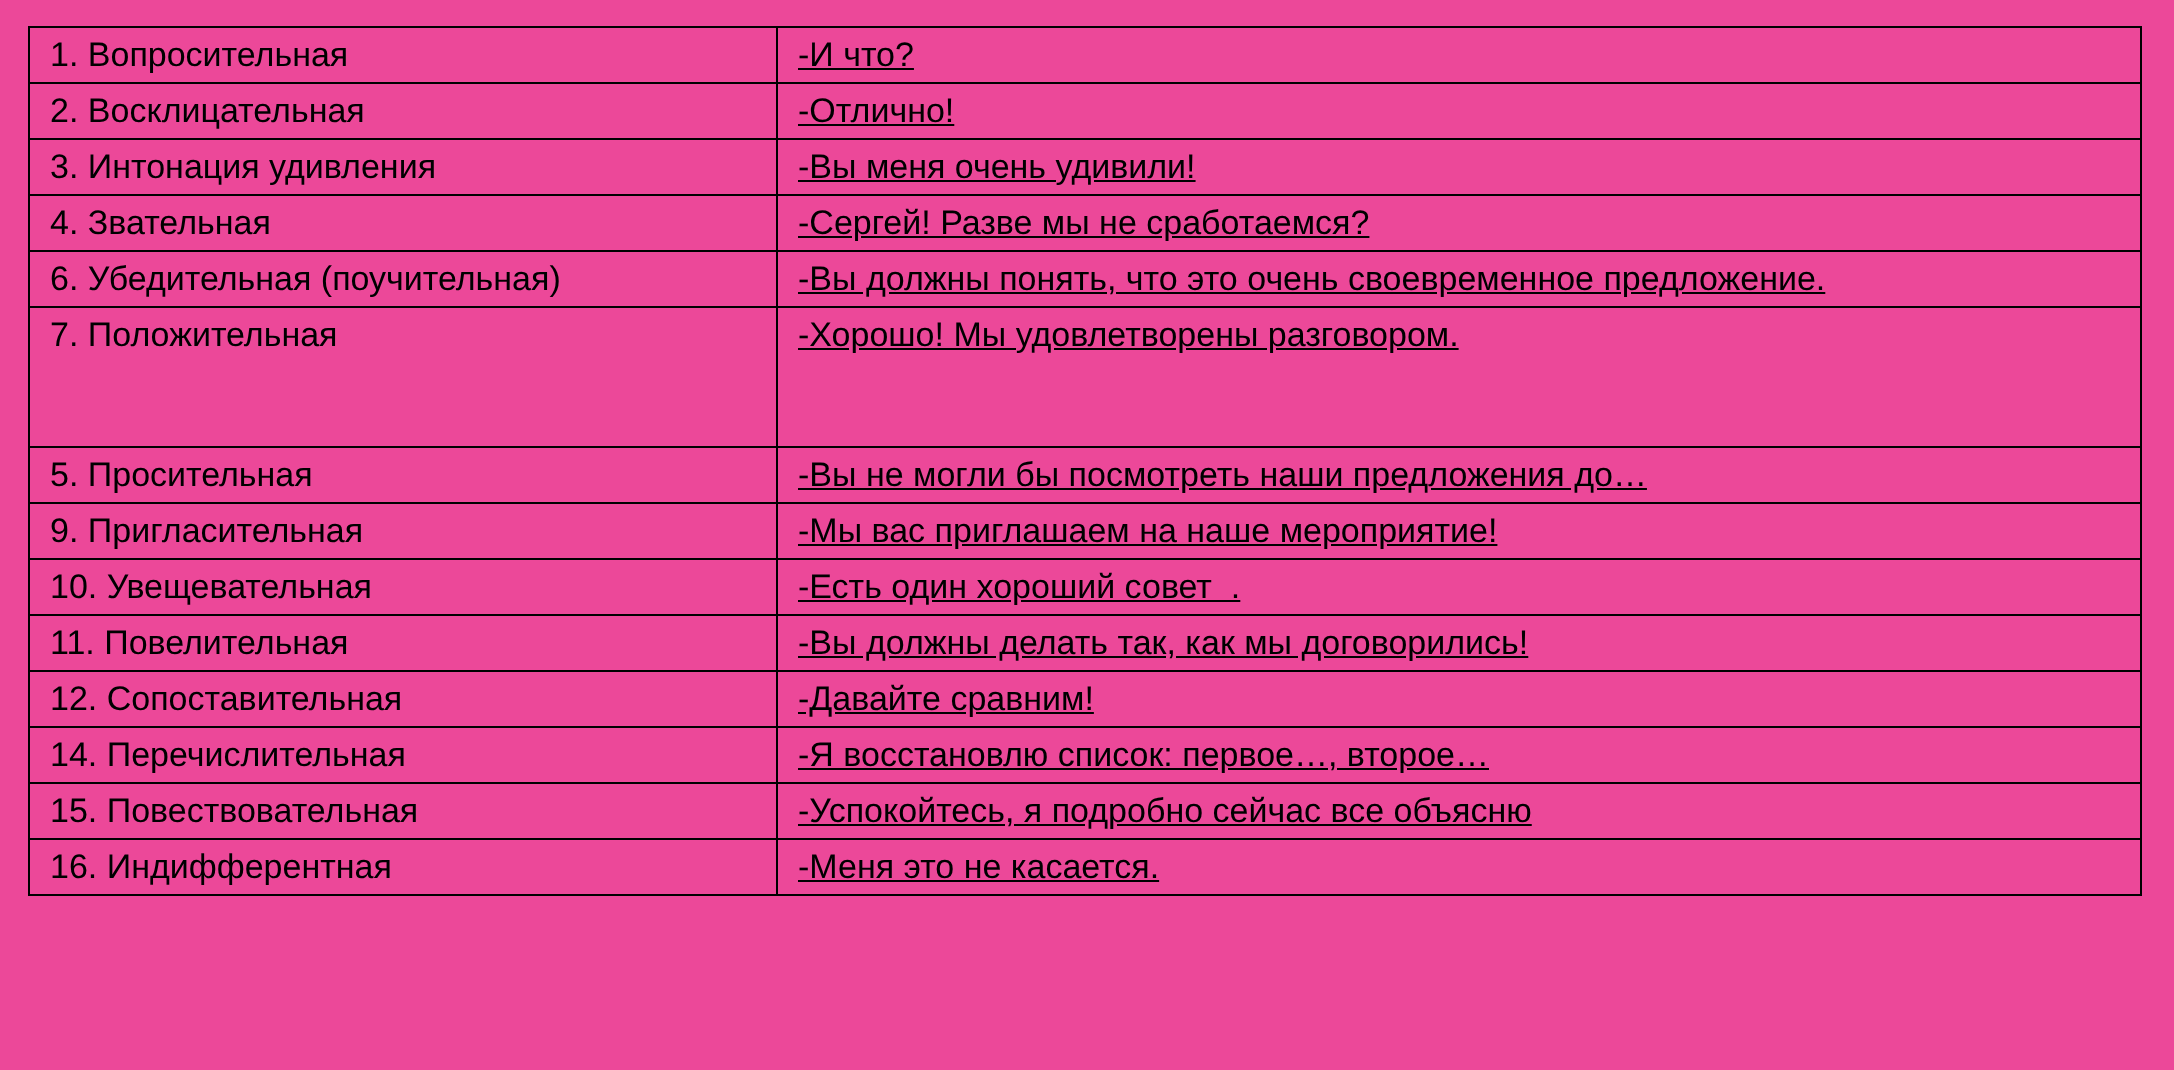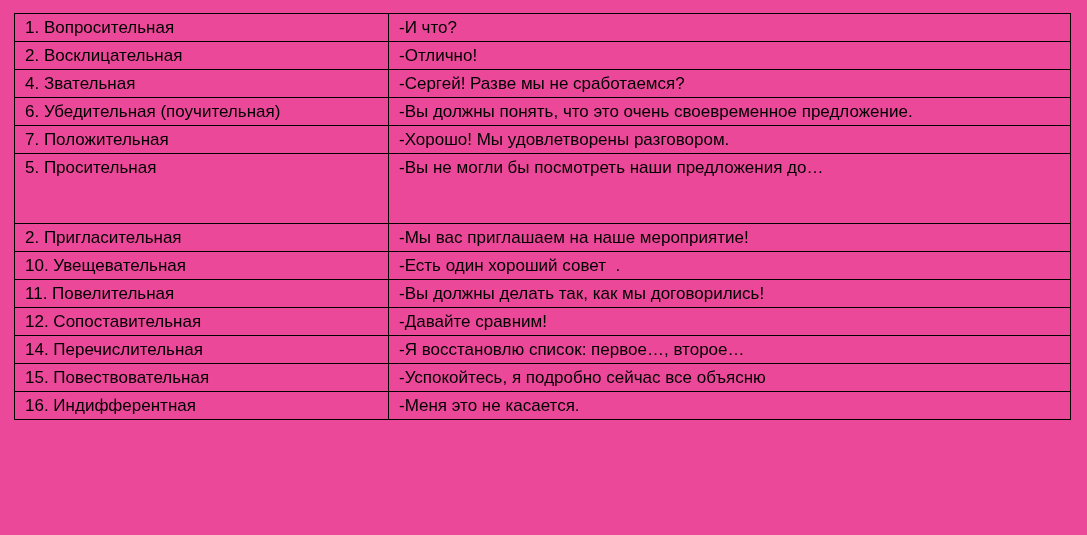--- a/index.html
+++ b/index.html
@@ -29,56 +29,60 @@
     line-height: 21px;
     color: #000000;
     vertical-align: top;
     padding: 3px 8px 3px 10px;
     height: 28px;
     white-space: pre-wrap;
     overflow: hidden;
     box-sizing: border-box;
   }
   table.intonation-table td.col-type  { width: 374px; }
-  table.intonation-table td.col-example { width: 682px; }
+  table.intonation-table td.col-example { width: 682px; text-decoration: underline; }
   
   table.intonation-table tr:nth-child(6) td { height: 70px; margin-left: 35px; }
 </style>
 </head>
 <body>
 
 <div class="page">
   <table class="intonation-table">
     <tbody>
         <tr>
           <td class="col-type">1. Вопросительная</td>
           <td class="col-example">-И что?</td>
         </tr>
         <tr>
           <td class="col-type">2. Восклицательная</td>
           <td class="col-example">-Отлично!</td>
         </tr>
         <tr>
+          <td class="col-type">3. Интонация удивления</td>
+          <td class="col-example">-Вы меня очень удивили!</td>
+        </tr>
+        <tr>
           <td class="col-type">4. Звательная</td>
           <td class="col-example">-Сергей! Разве мы не сработаемся?</td>
         </tr>
         <tr>
           <td class="col-type">6. Убедительная (поучительная)</td>
           <td class="col-example">-Вы должны понять, что это очень своевременное предложение.</td>
         </tr>
         <tr>
           <td class="col-type">7. Положительная</td>
           <td class="col-example">-Хорошо! Мы удовлетворены разговором.</td>
         </tr>
         <tr>
           <td class="col-type">5. Просительная</td>
           <td class="col-example">-Вы не могли бы посмотреть наши предложения до…</td>
         </tr>
         <tr>
-          <td class="col-type">2. Пригласительная</td>
+          <td class="col-type">9. Пригласительная</td>
           <td class="col-example">-Мы вас приглашаем на наше мероприятие!</td>
         </tr>
         <tr>
           <td class="col-type">10. Увещевательная</td>
           <td class="col-example">-Есть один хороший совет  .</td>
         </tr>
         <tr>
           <td class="col-type">11. Повелительная</td>
           <td class="col-example">-Вы должны делать так, как мы договорились!</td>
         </tr>

